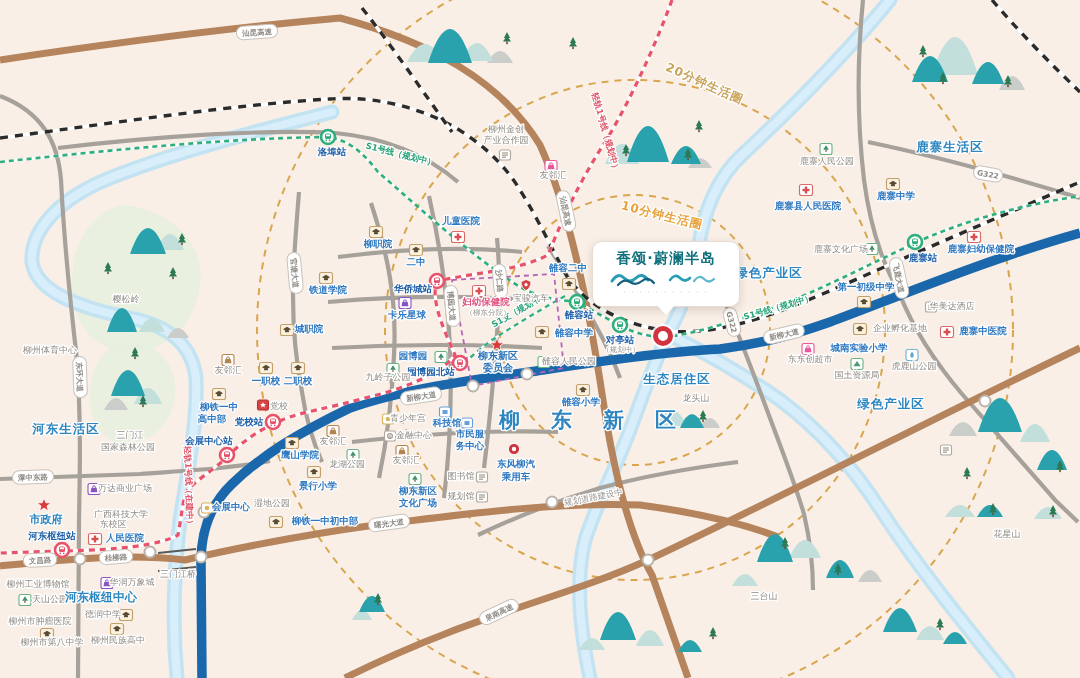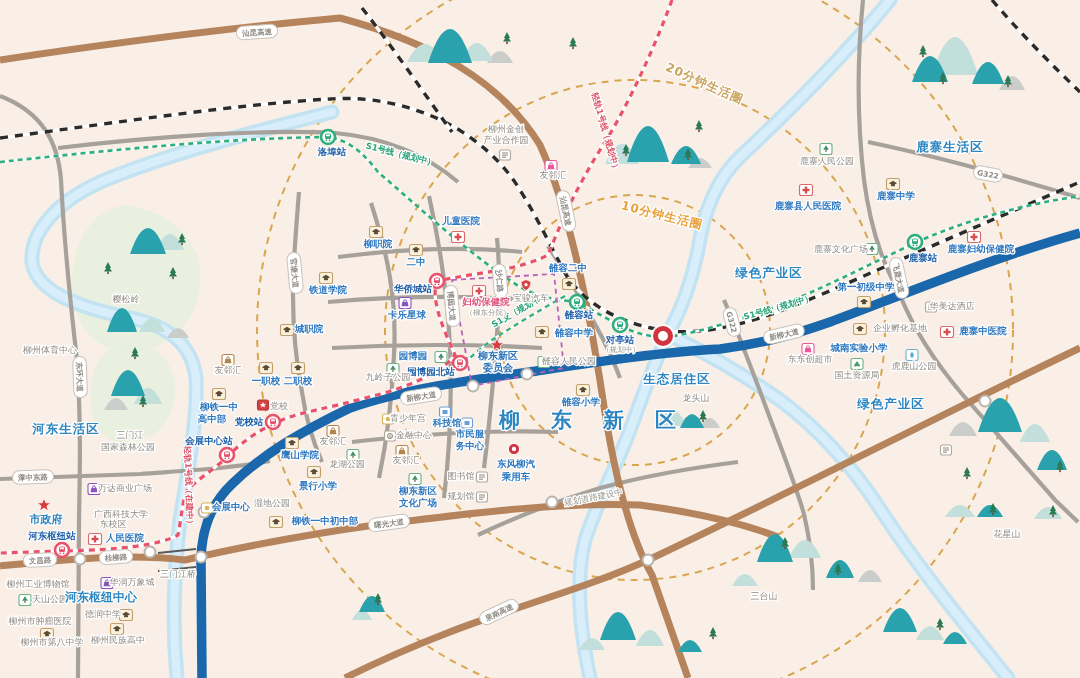--- a/index.html
+++ b/index.html
@@ -779,13 +779,23 @@
       <text x="516" y="480" class="blue">乘用车</text>
       <text x="531" y="301" class="gray">宝骏汽车</text>
       <text x="506" y="132" class="gray">柳州金创</text>
       <text x="506" y="143" class="gray">产业合作园</text>
       <text x="499" y="427" class="big4">柳东新区</text>
       <g transform="translate(663,336)">
         <circle cx="0" cy="0" r="12" fill="#fff" opacity="0.85"></circle>
         <circle cx="0" cy="0" r="7.5" fill="#fff" stroke="#d2343f" stroke-width="5"></circle>
       </g>
     </svg>
+  <div class="callout">
+    <div class="callout-title">香颂·蔚澜半岛</div>
+    <svg class="callout-waves" width="116" height="20" viewBox="0 0 116 20">
+      <path d="M4,12 Q10,3 16,9 T28,9 T40,11" fill="none" stroke="#2a9db5" stroke-width="3" stroke-linecap="round"></path>
+      <path d="M10,16 Q16,9 22,13 T34,12 T46,14" fill="none" stroke="#16607c" stroke-width="2.2" stroke-linecap="round"></path>
+      <path d="M62,11 Q67,4 72,9 T82,9" fill="none" stroke="#2a9db5" stroke-width="2.6" stroke-linecap="round"></path>
+      <path d="M86,12 Q91,5 96,10 T106,10" fill="none" stroke="#5fb8cc" stroke-width="2.2" stroke-linecap="round"></path>
+    </svg>
+    <div class="callout-tagline">· · · · · · · · · · ·</div>
+  </div>
 </div>
 
 </body></html>

